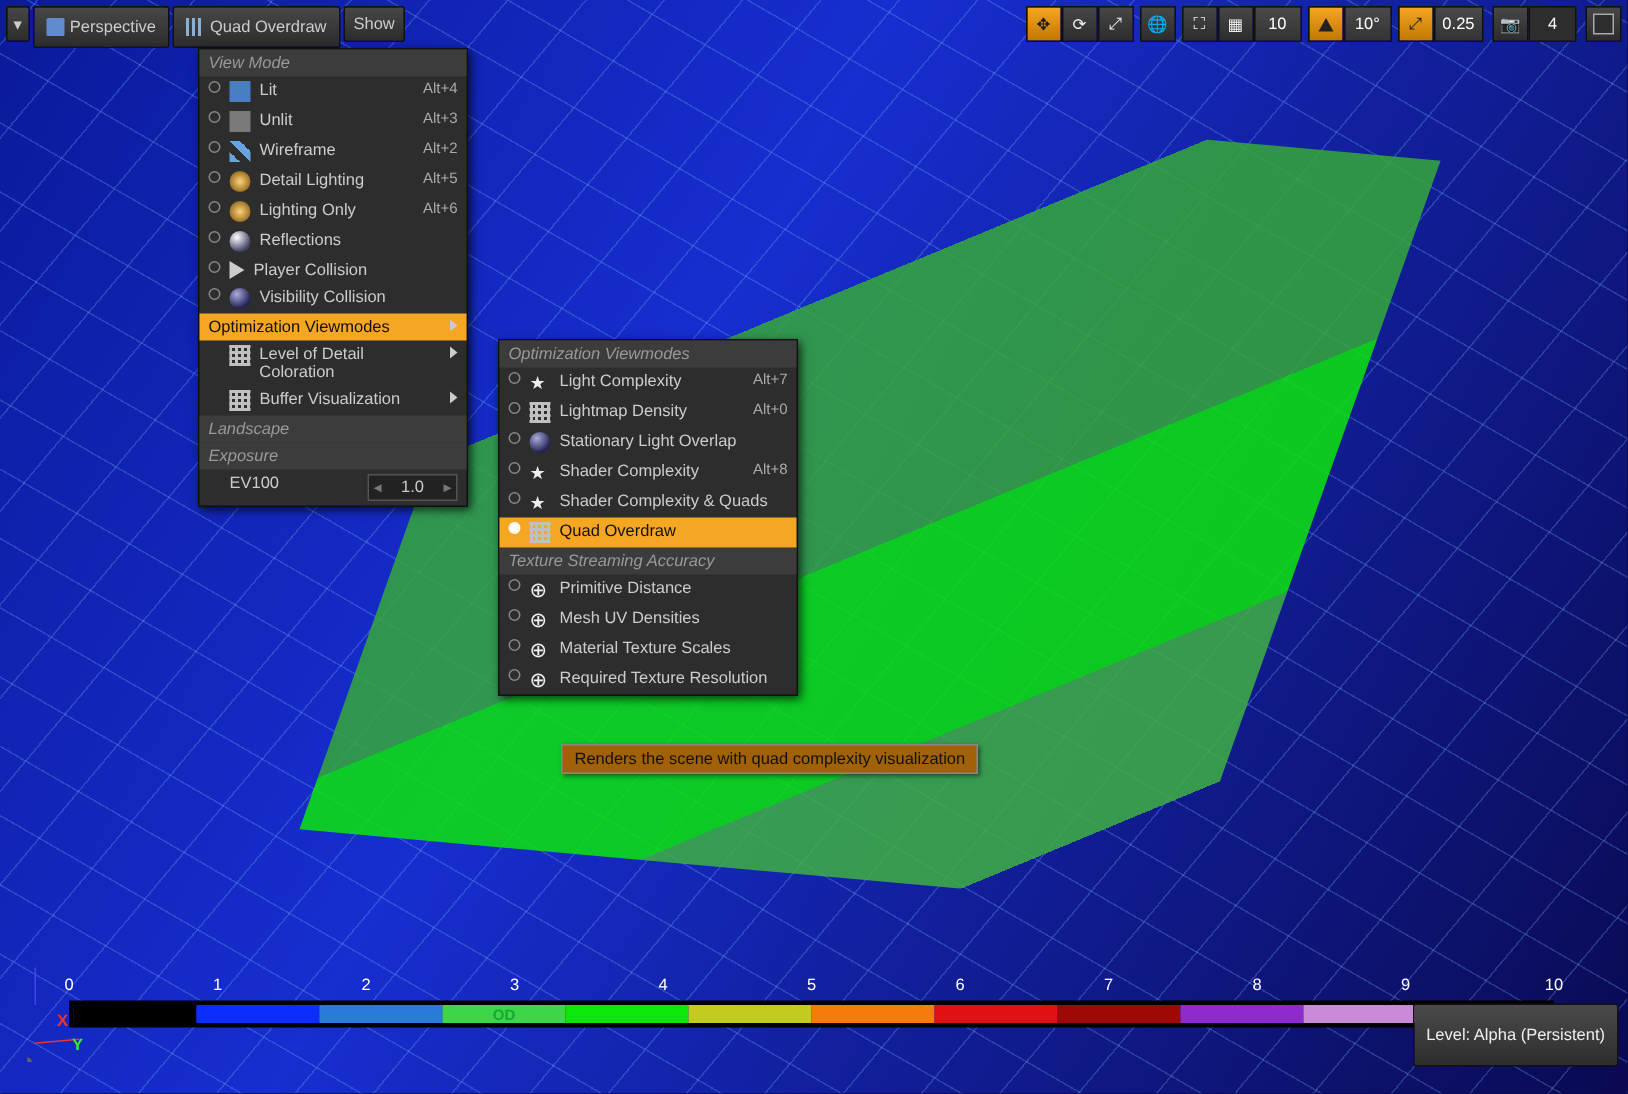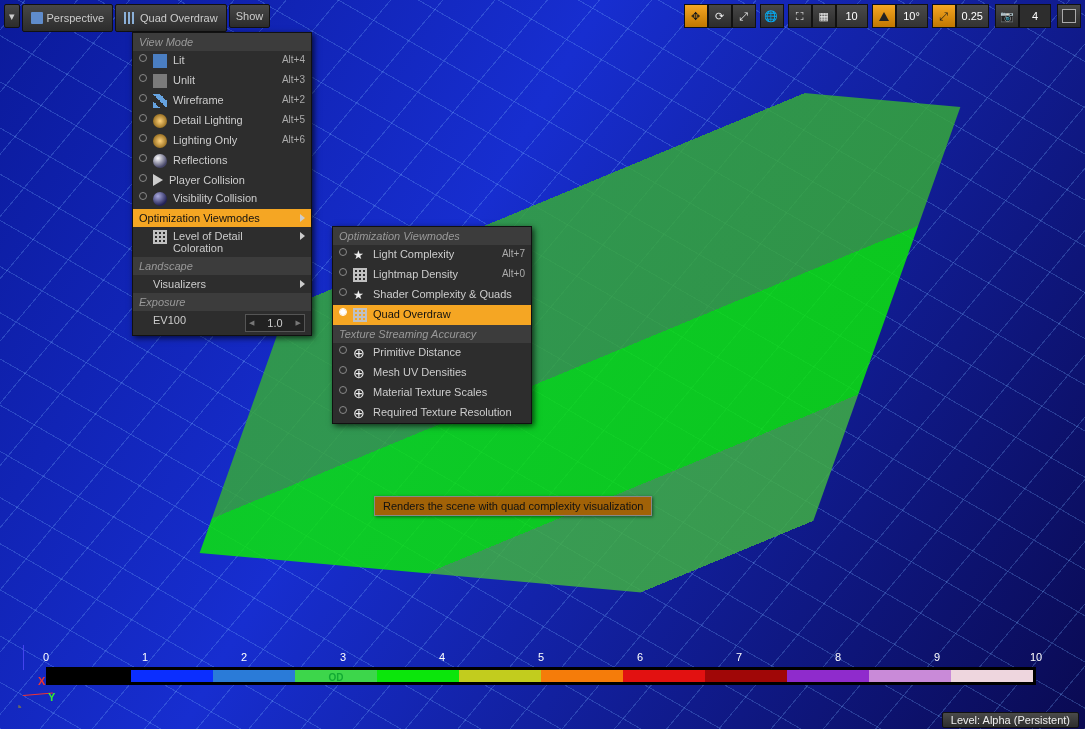--- a/index.html
+++ b/index.html
@@ -62,21 +62,21 @@
 .tooltip { position: absolute; left: 374px; top: 496px; background: #a16207; border: 1px solid #888; padding: 3px 8px; color: #111; z-index: 40; box-shadow: 1px 1px 3px rgba(0,0,0,.5);}
 
 
 .legend { position: absolute; left: 46px; bottom: 44px; width: 990px; z-index: 15;}
 .legend-labels { display: flex; color: #fff; font-size: 11px; position: relative; height: 16px;}
 .legend-labels span { position: absolute; transform: translateX(-50%);}
 .legend-bar { display:flex; height: 18px; border:3px solid #000;}
 .legend-seg { flex:1; position:relative; text-align:center; font-size:10px; color:#222; line-height:16px;}
 
 
-.status { position: absolute; right: 6px; bottom: 1px; background: linear-gradient(#4a4a4a,#2d2d2d); border: 1px solid #111; border-radius: 2px; padding: 1px 8px; color: #eee; z-index: 15; text-align: center;}
+.status { position: absolute; right: 6px; bottom: 18px; background: linear-gradient(#4a4a4a,#2d2d2d); border: 1px solid #111; border-radius: 2px; padding: 14px 8px; color: #eee; z-index: 15; text-align: center;}
 
 
 .gizmo { position: absolute; left: 18px; bottom: 22px; width: 50px; height: 40px; z-index: 14;}
 .gizmo .x { position:absolute; left:20px; top:8px; color:#e33; font-weight:bold;}
 .gizmo .y { position:absolute; left:30px; top:24px; color:#3e3; font-weight:bold;}
 .gizmo::before{content:"";position:absolute;left:5px;top:28px;width:30px;height:1px;background:#e33;transform-origin:left;transform:rotate(-5deg);}
 .gizmo::after{content:"";position:absolute;left:5px;top:28px;width:1px;height:25px;background:#44e;transform-origin:top;transform:rotate(180deg) translateY(25px);}
 
 .hint-q { position:absolute; left:14px; bottom:14px; color:#666; font-size:14px; z-index:14;}
 .maximize-corner, .expand-icon { width:14px; height:14px; border:1px solid #aaa; background:#2d2d2d; display:inline-block;}
@@ -180,26 +180,27 @@
   <div class="menu-item hl">
       <span>Optimization Viewmodes</span>
       <span class="submenu-arrow"></span>
     </div>
   <div class="menu-item">
       <span style="width:8px"></span>
       <span class="mi-icon grid"></span>
       <span>Level of Detail Coloration</span>
       <span class="submenu-arrow"></span>
     </div>
+  <div class="menu-item">
+      <span style="width:8px"></span>
+      <span class="mi-icon grid"></span>
+      <span>Buffer Visualization</span>
+      <span class="submenu-arrow"></span>
+    </div>
   <div class="menu-header">Landscape</div>
-  <div class="menu-item">
-      <span style="width:8px"></span>
-      <span>Visualizers</span>
-      <span class="submenu-arrow"></span>
-    </div>
   <div class="menu-header">Exposure</div>
   <div class="menu-item">
       <span style="width:8px"></span>
       <span>EV100</span>
       <span style="margin-left:auto"></span>
       <span class="num-input">
         <span>1.0</span>
       </span>
     </div>
 </div>
@@ -210,20 +211,31 @@
       <span class="radio"></span>
       <span class="mi-icon star"></span>
       <span>Light Complexity</span>
       <span class="shortcut">Alt+7</span>
     </div>
   <div class="menu-item">
       <span class="radio"></span>
       <span class="mi-icon grid"></span>
       <span>Lightmap Density</span>
       <span class="shortcut">Alt+0</span>
+    </div>
+  <div class="menu-item">
+      <span class="radio"></span>
+      <span class="mi-icon sphere-b"></span>
+      <span>Stationary Light Overlap</span>
+    </div>
+  <div class="menu-item">
+      <span class="radio"></span>
+      <span class="mi-icon star"></span>
+      <span>Shader Complexity</span>
+      <span class="shortcut">Alt+8</span>
     </div>
   <div class="menu-item">
       <span class="radio"></span>
       <span class="mi-icon star"></span>
       <span>Shader Complexity &amp; Quads</span>
     </div>
   <div class="menu-item hl">
       <span class="radio on"></span>
       <span class="mi-icon grid"></span>
       <span>Quad Overdraw</span>

